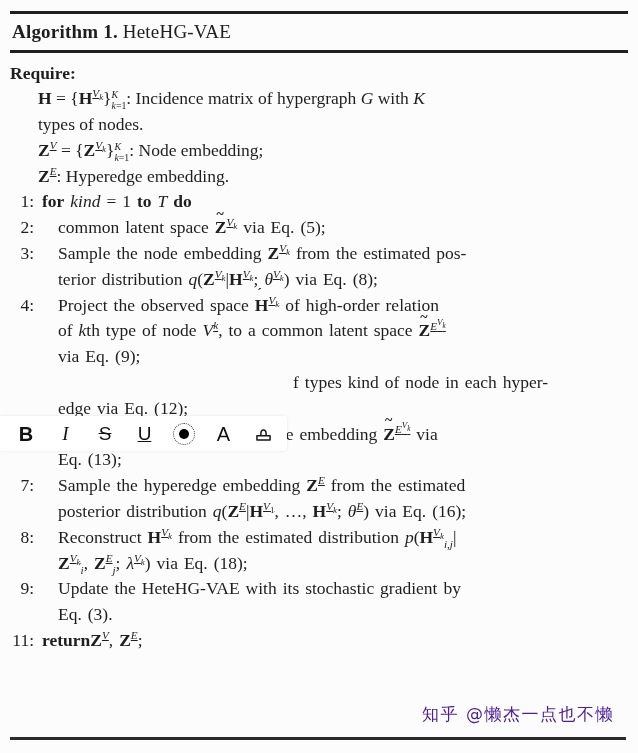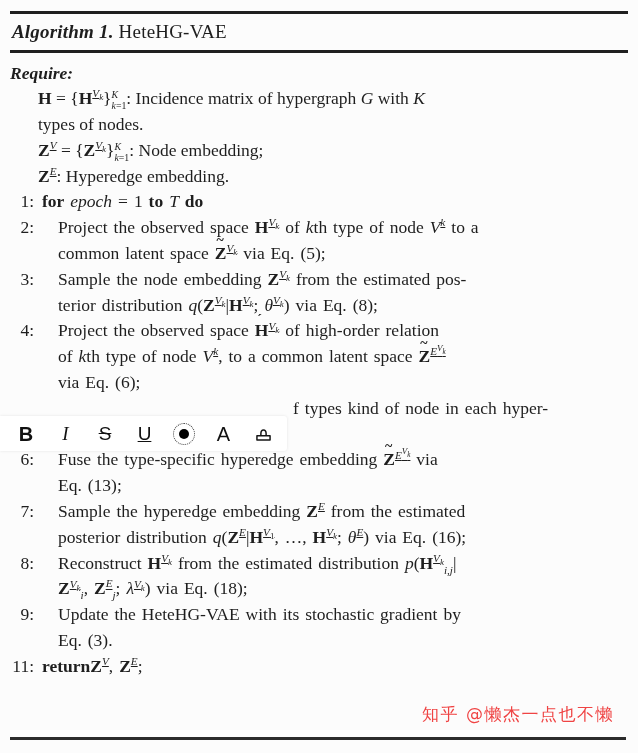--- a/index.html
+++ b/index.html
@@ -4,21 +4,21 @@
 <style>
   html,body{margin:0;padding:0;background:#e8e8e8;}
   .page{width:638px;height:753px;background:#fcfcfc;position:relative;overflow:hidden;
         font-family:"Liberation Serif",serif;color:#1e1e1e;margin:0 auto;}
   .wrap{padding:0 10px;}
   .rule{background:#1f1f1f;height:3px;}
   .rule-top{margin-top:11px;}
   .rule-mid{height:2.5px;}
   .rule-bottom{position:absolute;left:10px;right:12px;top:737px;height:3px;background:#2b2b2b;}
   .titlebar{font-size:19px;padding:7px 2px 7px 2px;letter-spacing:.2px;}
-  .kw{font-weight:bold;font-style:italic;}
+  .kw{font-weight:bold;}
   .content{font-size:17.5px;line-height:25.8px;margin-top:8px;}
   .ind{margin-left:28px;}
   .step{display:flex;}
   .num{flex:0 0 24px;text-align:right;}
   .sbody{margin-left:8px;word-spacing:.09em;}
   .sbody.inner{margin-left:24px;}
   .sup{vertical-align:super;font-size:64%;line-height:0;text-decoration:underline;}
   .sup2{vertical-align:super;font-size:80%;line-height:0;}
   .sub{vertical-align:sub;font-size:64%;line-height:0;}
   .ssub{vertical-align:sub;font-size:80%;line-height:0;}
@@ -39,21 +39,21 @@
         font-family:"Liberation Sans",sans-serif;font-size:20px;color:#111;
         display:flex;align-items:center;justify-content:center;height:28px;min-width:22px;}
   .g-bold{font-weight:700;}
   .g-italic{font-style:italic;font-family:"Liberation Serif",serif;font-size:19px;}
   .g-strike{text-decoration:line-through;font-size:19px;}
   .g-underline{text-decoration:underline;font-size:19px;}
   .dot-ring{display:inline-flex;align-items:center;justify-content:center;width:20px;height:20px;
             border:1.6px dotted #3a3a3a;border-radius:50%;}
   .dot{width:10px;height:10px;background:#000;border-radius:50%;}
   .watermark{position:absolute;right:24px;top:703px;font-family:"DejaVu Sans",sans-serif;
-             font-size:17px;color:#ef4444;letter-spacing:1.5px;white-space:nowrap;
+             font-size:17px;color:#4c1d95;letter-spacing:1.5px;white-space:nowrap;
              text-shadow:0 1px 0 #fff;}
 </style>
 </head>
 <body>
 
 <div class="page">
   <div class="wrap">
     <div class="rule rule-top"></div>
     <div class="titlebar">
       <span class="kw">Algorithm 1.</span>
@@ -64,43 +64,42 @@
     <div class="content">
       <div class="kw">Require:</div>
       <div class="ind"><b>H</b> = {<b>H</b><span class="sup"><i class="cal">V</i><span class="ssub"><i>k</i></span></span>}<span class="stk"><span><i>K</i></span><span><i>k</i>=1</span></span>: Incidence matrix of hypergraph <i class="cal">G</i> with <i>K</i></div>
       <div class="ind">types of nodes.</div>
       <div class="ind"><b>Z</b><span class="sup"><i class="cal">V</i></span> = {<b>Z</b><span class="sup"><i class="cal">V</i><span class="ssub"><i>k</i></span></span>}<span class="stk"><span><i>K</i></span><span><i>k</i>=1</span></span>: Node embedding;</div>
       <div class="ind"><b>Z</b><span class="sup"><i class="cal">E</i></span>: Hyperedge embedding.</div>
       <div id="steps">
           <div class="step">
             <span class="num">1:</span>
             <div class="sbody">
-              <div><b>for</b> <i>epoch</i> = 1 <b>to</b> <i>T</i> <b>do</b></div>
+              <div><b>for</b> <i>kind</i> = 1 <b>to</b> <i>T</i> <b>do</b></div>
             </div>
           </div>
           <div class="step">
             <span class="num">2:</span>
             <div class="sbody inner">
-              <div>Project the observed space <b>H</b><span class="sup"><i class="cal">V</i><span class="ssub"><i>k</i></span></span> of <i>k</i>th type of node <i class="cal">V</i><span class="sup"><i>k</i></span> to a</div>
               <div>common latent space <span class="acc"><span class="mk">~</span><b>Z</b></span><span class="sup"><i class="cal">V</i><span class="ssub"><i>k</i></span></span> via Eq. (5);</div>
             </div>
           </div>
           <div class="step">
             <span class="num">3:</span>
             <div class="sbody inner">
               <div>Sample the node embedding <b>Z</b><span class="sup"><i class="cal">V</i><span class="ssub"><i>k</i></span></span> from the estimated pos-</div>
               <div>terior distribution <i>q</i>(<b>Z</b><span class="sup"><i class="cal">V</i><span class="ssub"><i>k</i></span></span>|<b>H</b><span class="sup"><i class="cal">V</i><span class="ssub"><i>k</i></span></span>; <i>θ</i><span class="sup"><i class="cal">V</i><span class="ssub"><i>k</i></span></span>) via Eq. (8);</div>
             </div>
           </div>
           <div class="step">
             <span class="num">4:</span>
             <div class="sbody inner">
               <div>Project the observed space <span class="acc"><span class="mk mka">´</span><b>H</b></span><span class="sup"><i class="cal">V</i><span class="ssub"><i>k</i></span></span> of high-order relation</div>
               <div>of <i>k</i>th type of node <i class="cal">V</i><span class="sup"><i>k</i></span>, to a common latent space <span class="acc"><span class="mk">~</span><b>Z</b></span><span class="sup"><i class="cal">E</i><span class="sup2"><i class="cal">V</i><span class="ssub"><i>k</i></span></span></span></div>
-              <div>via Eq. (6);</div>
+              <div>via Eq. (9);</div>
             </div>
           </div>
           <div class="step">
             <span class="num"></span>
             <div class="sbody inner">
               <div><span class="after-toolbar">f types kind of node in each hyper-</span></div>
               <div>edge via Eq. (12);</div>
             </div>
           </div>
           <div class="step">

